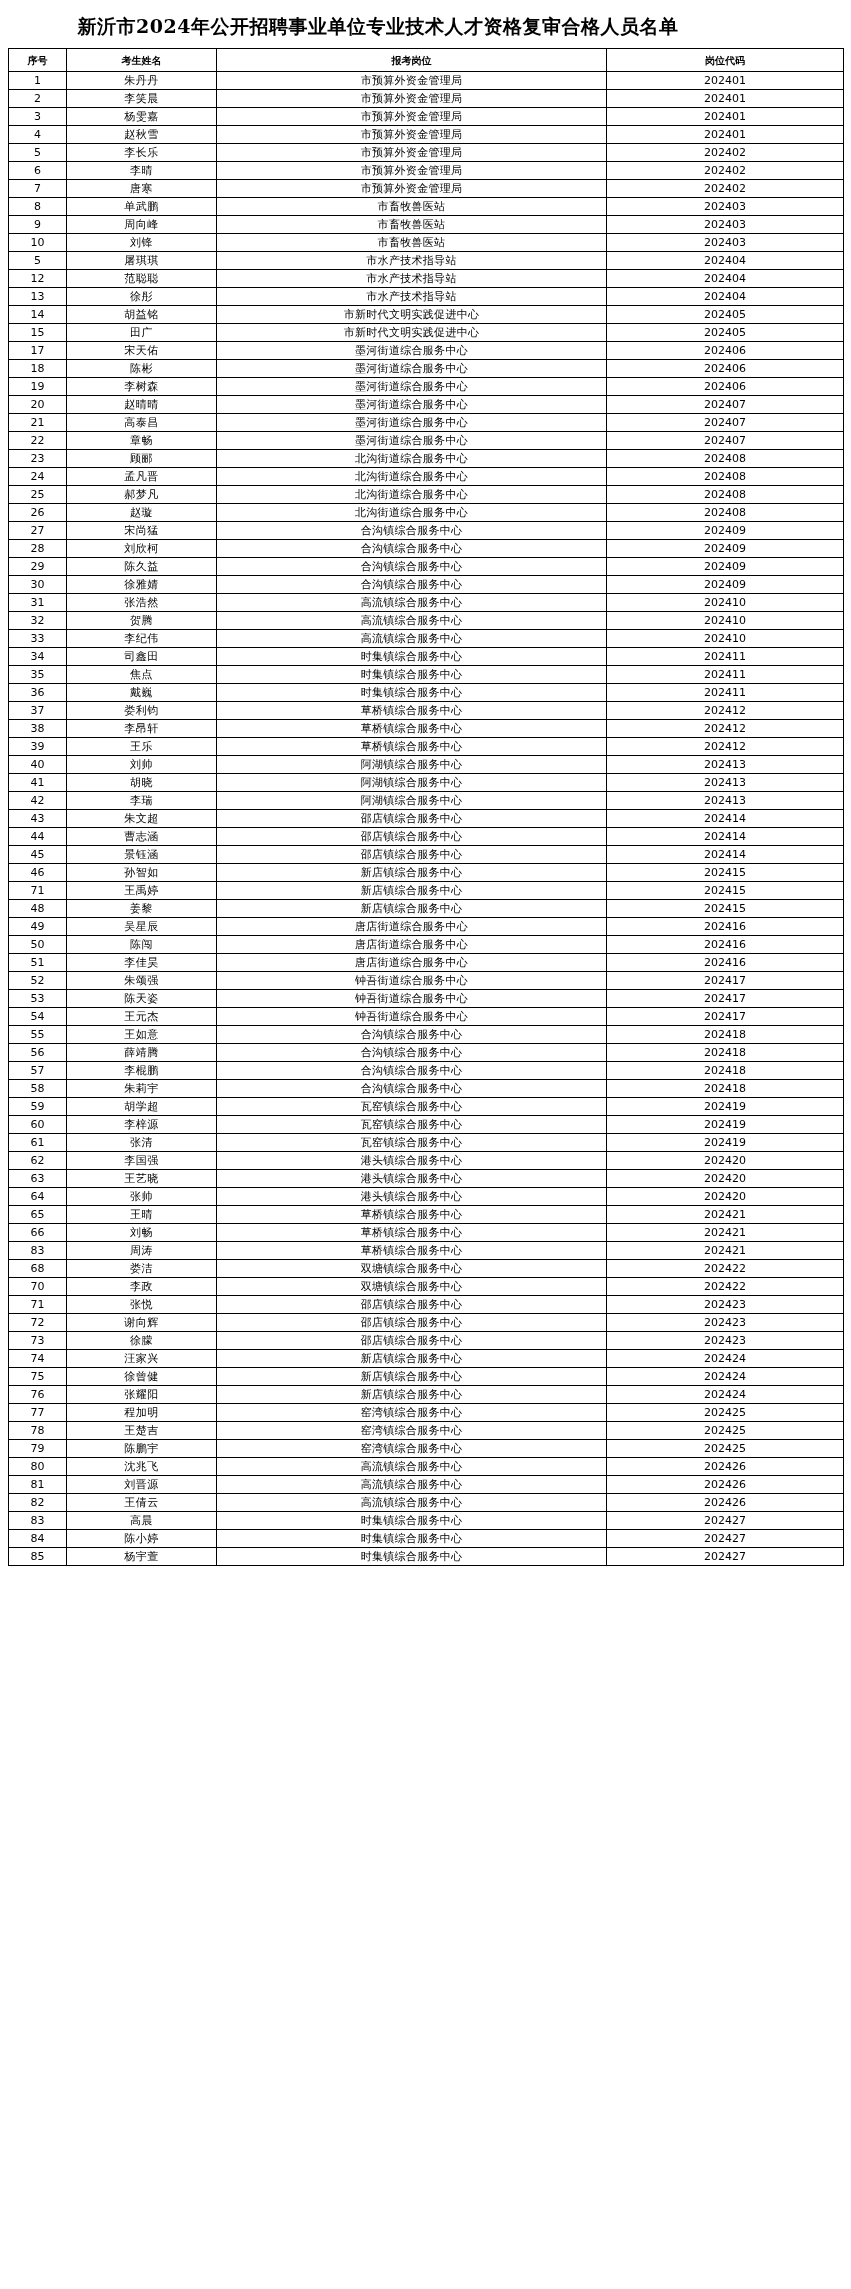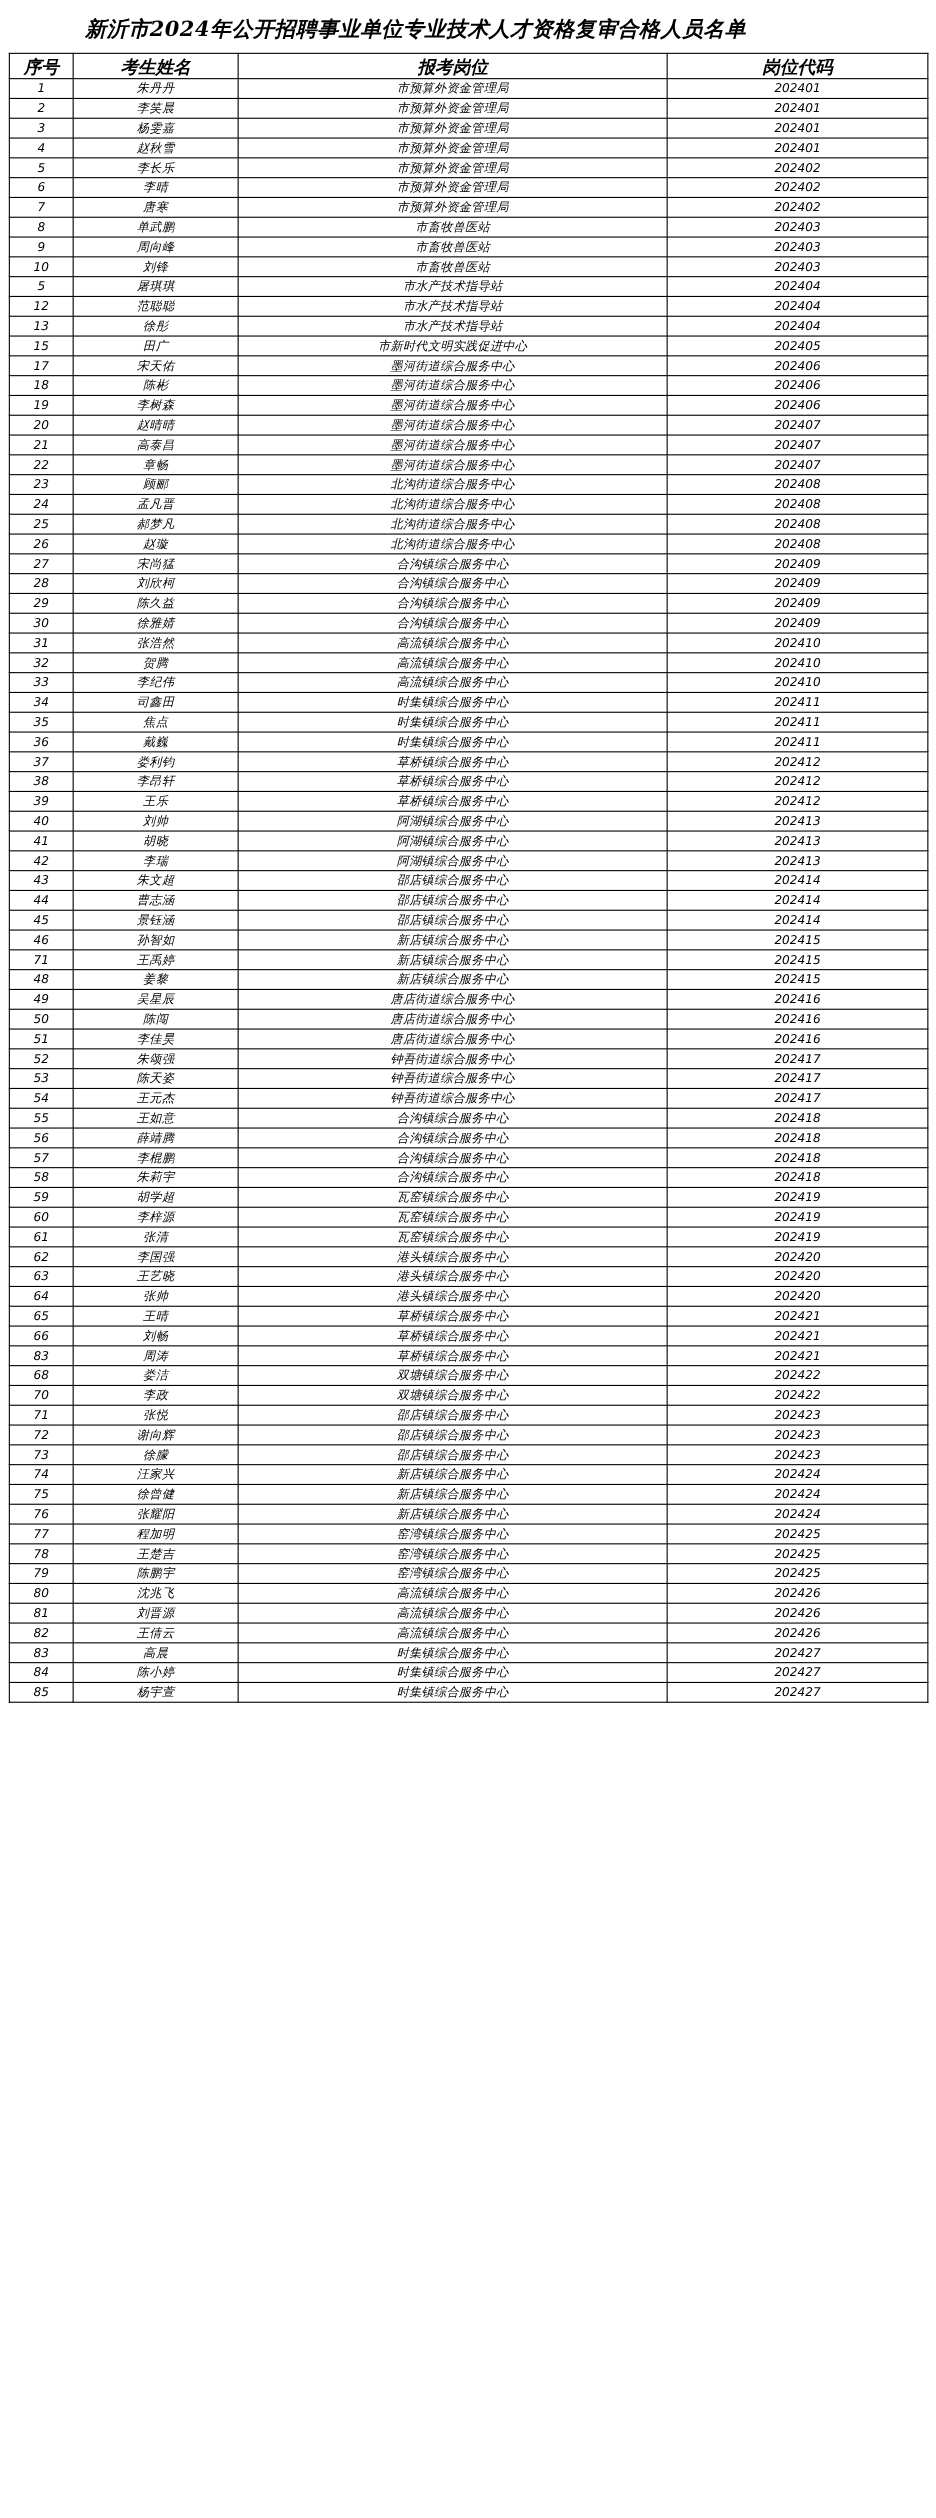--- a/index.html
+++ b/index.html
@@ -9,21 +9,20 @@
   }
   body {
     width: 851px;
     font-family: "DejaVu Sans", "Liberation Sans", sans-serif;
     color: #000000;
   }
   .page {
     width: 756px;
     box-sizing: border-box;
     padding: 8px 8px 10px 8px;
-    font-style: italic;
   }
   .doc-title {
     text-align: center;
     font-family: "DejaVu Serif", "Liberation Serif", serif;
     font-weight: bold;
     font-size: 19px;
     letter-spacing: 0.5px;
     margin: 6px 0 8px 0;
     white-space: nowrap;
   }
@@ -39,21 +38,21 @@
     vertical-align: middle;
     font-size: 11px;
     height: 17px;
     line-height: 15px;
     padding: 0;
     overflow: hidden;
     white-space: nowrap;
   }
   table.roster th {
     font-weight: bold;
-    font-size: 16px;
+    font-size: 10px;
     height: 22px;
   }
   col.c-idx { width: 58px; }
   col.c-name { width: 150px; }
   col.c-post { width: 390px; }
   col.c-code { width: 237px; }
   td.idx { font-size: 11px; }
   td.name { font-size: 11px; letter-spacing: 0.5px; }
   td.post { font-size: 11px; letter-spacing: 0.3px; }
   td.code { font-size: 11px; }
@@ -153,20 +152,26 @@
           <td class="post">市水产技术指导站</td>
           <td class="code">202404</td>
         </tr>
         <tr>
           <td class="idx">13</td>
           <td class="name">徐彤</td>
           <td class="post">市水产技术指导站</td>
           <td class="code">202404</td>
         </tr>
         <tr>
+          <td class="idx">14</td>
+          <td class="name">胡益铭</td>
+          <td class="post">市新时代文明实践促进中心</td>
+          <td class="code">202405</td>
+        </tr>
+        <tr>
           <td class="idx">15</td>
           <td class="name">田广</td>
           <td class="post">市新时代文明实践促进中心</td>
           <td class="code">202405</td>
         </tr>
         <tr>
           <td class="idx">17</td>
           <td class="name">宋天佑</td>
           <td class="post">墨河街道综合服务中心</td>
           <td class="code">202406</td>

